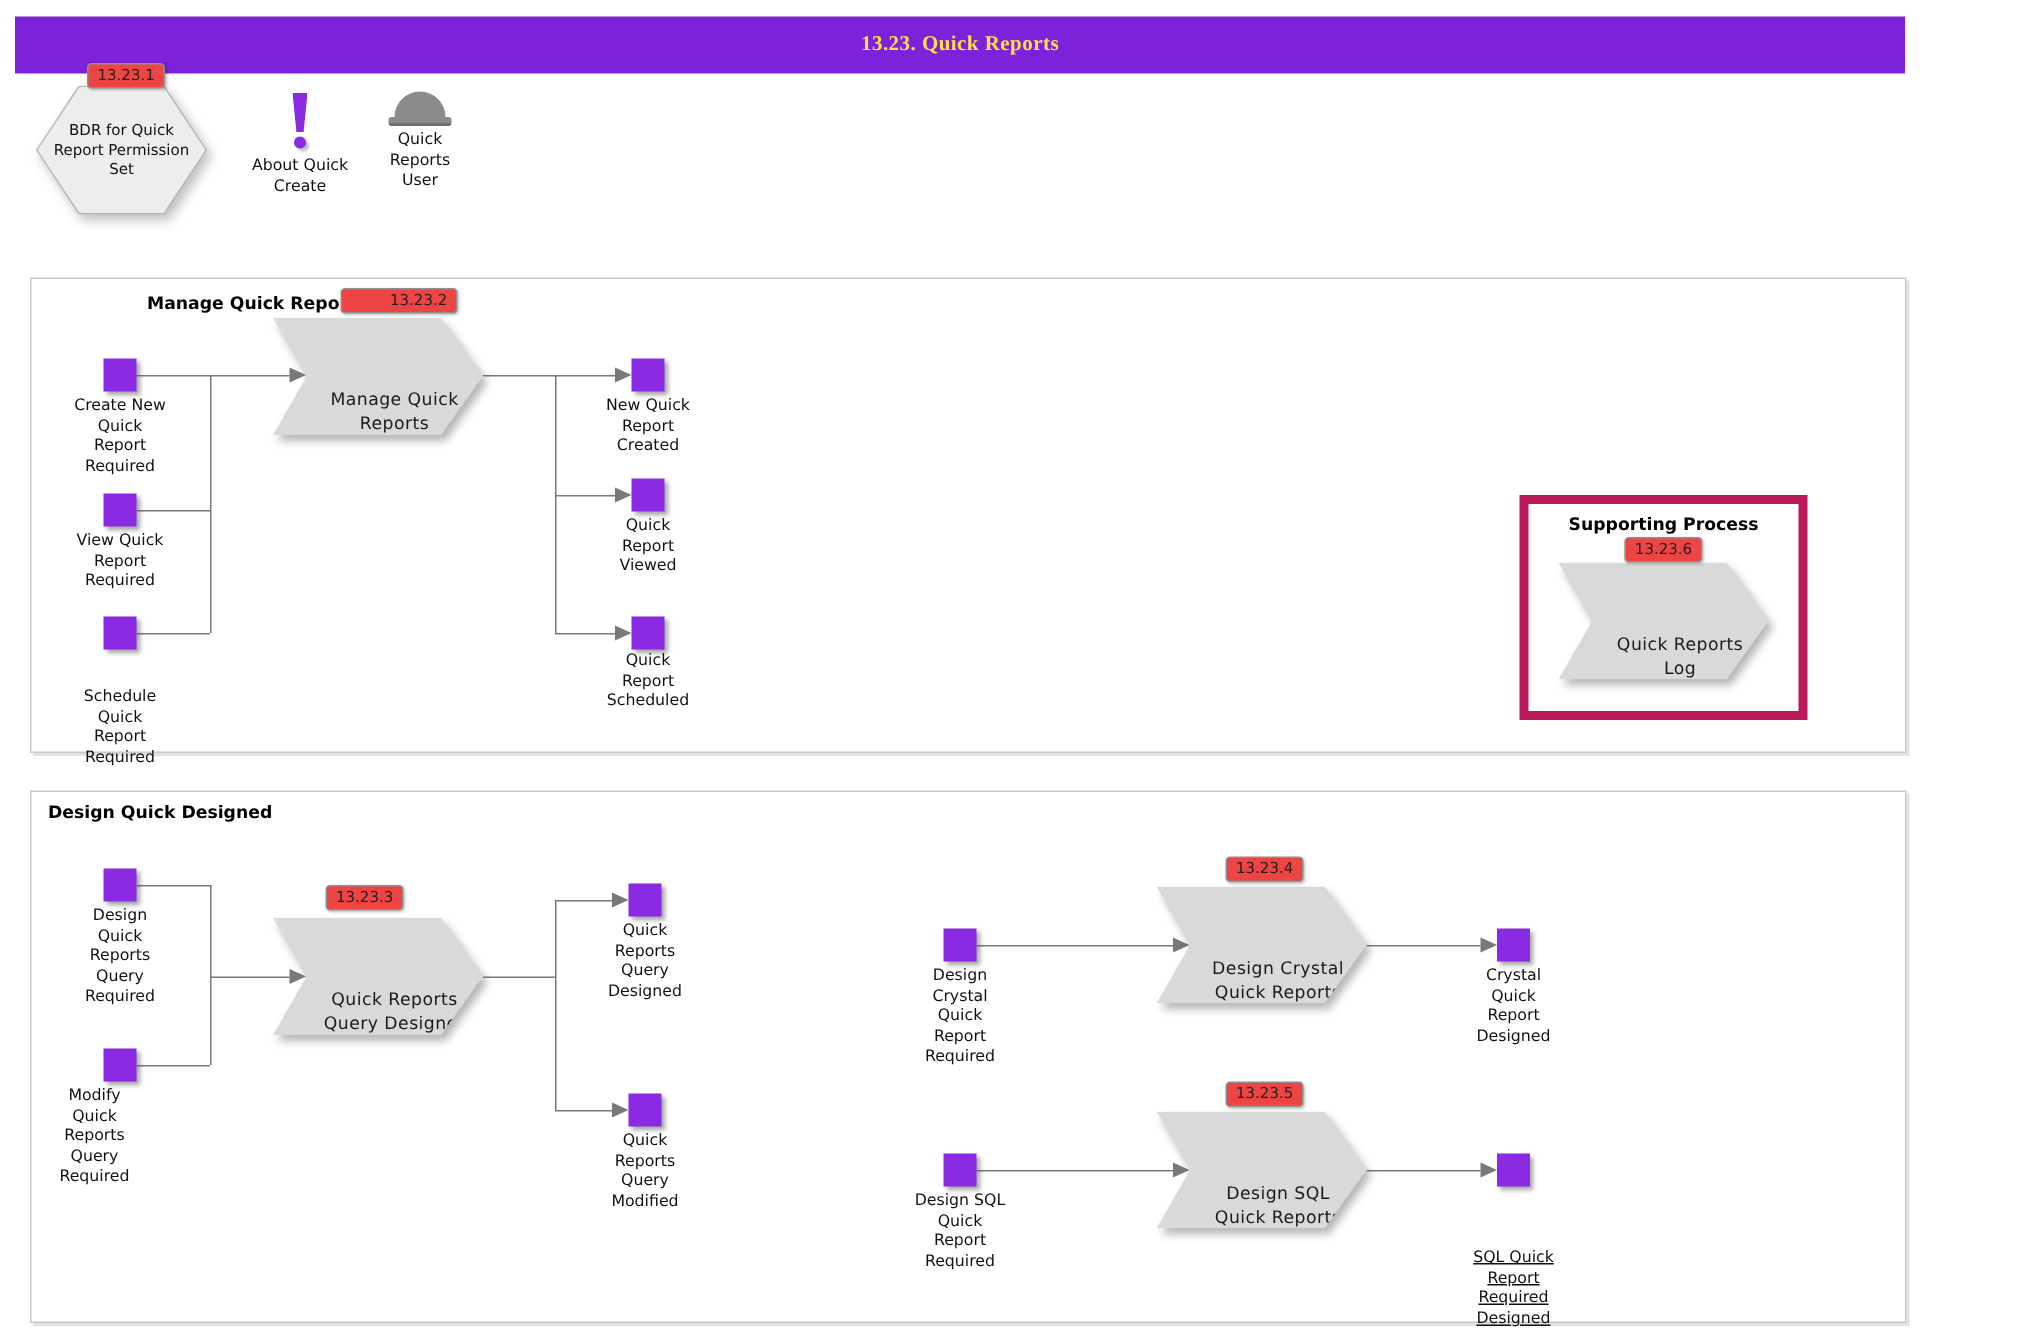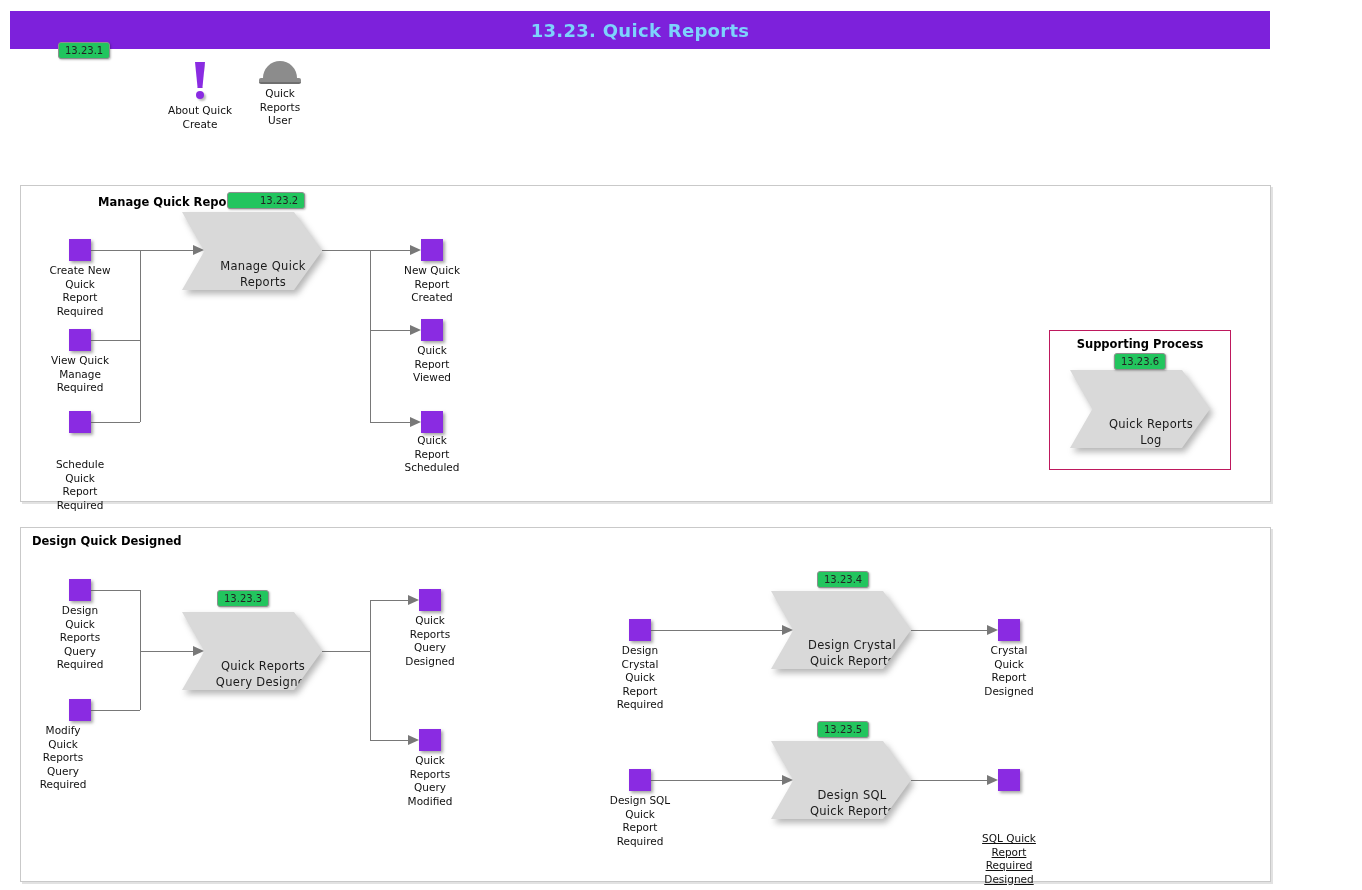--- a/index.html
+++ b/index.html
@@ -2,28 +2,28 @@
 <html><head>
 <meta charset="utf-8">
 <style>
   html,body{margin:0;padding:0;background:#fff;}
   #canvas{position:relative;width:1362px;height:890px;background:#fff;
           font-family:"DejaVu Sans","Liberation Sans",sans-serif;overflow:hidden;}
 
   
   .titlebar{position:absolute;left:10px;top:11px;width:1260px;height:38px;background:#7D21DB;
             display:flex;align-items:center;justify-content:center;}
-  .titlebar span{color:#7dd3fc;font-weight:bold;font-size:18px;letter-spacing:.3px;}
+  .titlebar span{color:#fde047;font-weight:bold;font-size:14px;letter-spacing:.3px;font-family:Liberation Serif, serif;}
 
   
   .sect{position:absolute;background:#fff;border:1px solid #c9c9c9;box-shadow:2px 2px 0 #e2e2e2;}
   .sect-title{position:absolute;font-weight:bold;font-size:11.5px;color:#000;white-space:nowrap;}
 
   
-  .ref{position:absolute;background:#22c55e;border:1px solid #8f8f8f;border-radius:3px;
+  .ref{position:absolute;background:#ef4444;border:1px solid #8f8f8f;border-radius:3px;
        box-shadow:1px 1px 2px rgba(0,0,0,.25);font-size:10px;line-height:13px;
        padding:1px 6px;color:#222;z-index:6;white-space:nowrap;}
 
   
   .evt{position:absolute;width:22px;height:22px;background:#8A2BE2;
        box-shadow:2px 2px 3px rgba(90,90,90,.55);z-index:3;}
   .lbl{position:absolute;text-align:center;font-size:10.5px;line-height:13.5px;color:#101010;
        white-space:pre-line;z-index:3;}
 
   
@@ -58,36 +58,45 @@
   .hat-brim{position:absolute;left:259px;top:78px;width:42px;height:4px;background:#8C8C8C;
             border-radius:2px;border-bottom:2px solid #6F6F6F;}
 
   
   .hl{position:absolute;height:1px;background:#787878;z-index:1;}
   .vl{position:absolute;width:1px;background:#787878;z-index:1;}
   .ar{position:absolute;width:0;height:0;border-top:5px solid transparent;
       border-bottom:5px solid transparent;border-left:11px solid #787878;z-index:2;}
 
   
-  .supp{position:absolute;left:1049px;top:330px;width:180px;height:138px;border:1px solid #be185d;background:#fff;}
+  .supp{position:absolute;left:1013px;top:330px;width:180px;height:138px;border:6px solid #be185d;background:#fff;}
   .supp .supp-title{position:absolute;top:6px;left:0;width:100%;text-align:center;
                     font-weight:bold;font-size:11.5px;color:#000;}
   .supp .ref{top:22px;left:50%;transform:translateX(-50%);}
   .supp .chev-wrap{left:20px;top:39px;width:140px;height:78px;}
 </style>
 </head>
 <body>
 
 <div id="canvas">
 
   <div class="titlebar">
     <span>13.23. Quick Reports</span>
   </div>
 
   <div class="ref" style="left:58px;top:42px;">13.23.1</div>
+  <div class="hex-wrap">
+    <div class="hex-border">
+      <div class="hex-fill">
+        <span>BDR for Quick
+Report Permission
+Set</span>
+      </div>
+    </div>
+  </div>
 
   <div>
     <div class="excl-bar"></div>
     <div class="excl-dot"></div>
     <div class="lbl" style="left:159px;top:104px;width:82px;">About Quick
 Create</div>
   </div>
 
   <div>
     <div class="hat-dome"></div>
@@ -101,21 +110,21 @@
   <div class="sect-title" style="left:98px;top:195px;">Manage Quick Reports</div>
   <div class="ref" style="left:227px;top:192px;padding-left:32px;">13.23.2</div>
 
   <div class="evt" style="left:69px;top:239px;"></div>
   <div class="lbl" style="left:35px;top:264px;width:90px;">Create New
 Quick
 Report
 Required</div>
   <div class="evt" style="left:69px;top:329px;"></div>
   <div class="lbl" style="left:35px;top:354px;width:90px;">View Quick
-Manage
+Report
 Required</div>
   <div class="evt" style="left:69px;top:411px;"></div>
   <div class="lbl" style="left:35px;top:434px;width:90px;margin-top:24px;">Schedule
 Quick
 Report
 Required</div>
 
   <div class="hl" style="left:91px;top:250px;width:102px;"></div>
   <div class="vl" style="left:140px;top:250px;height:172px;"></div>
   <div class="hl" style="left:91px;top:340px;width:49px;"></div>

